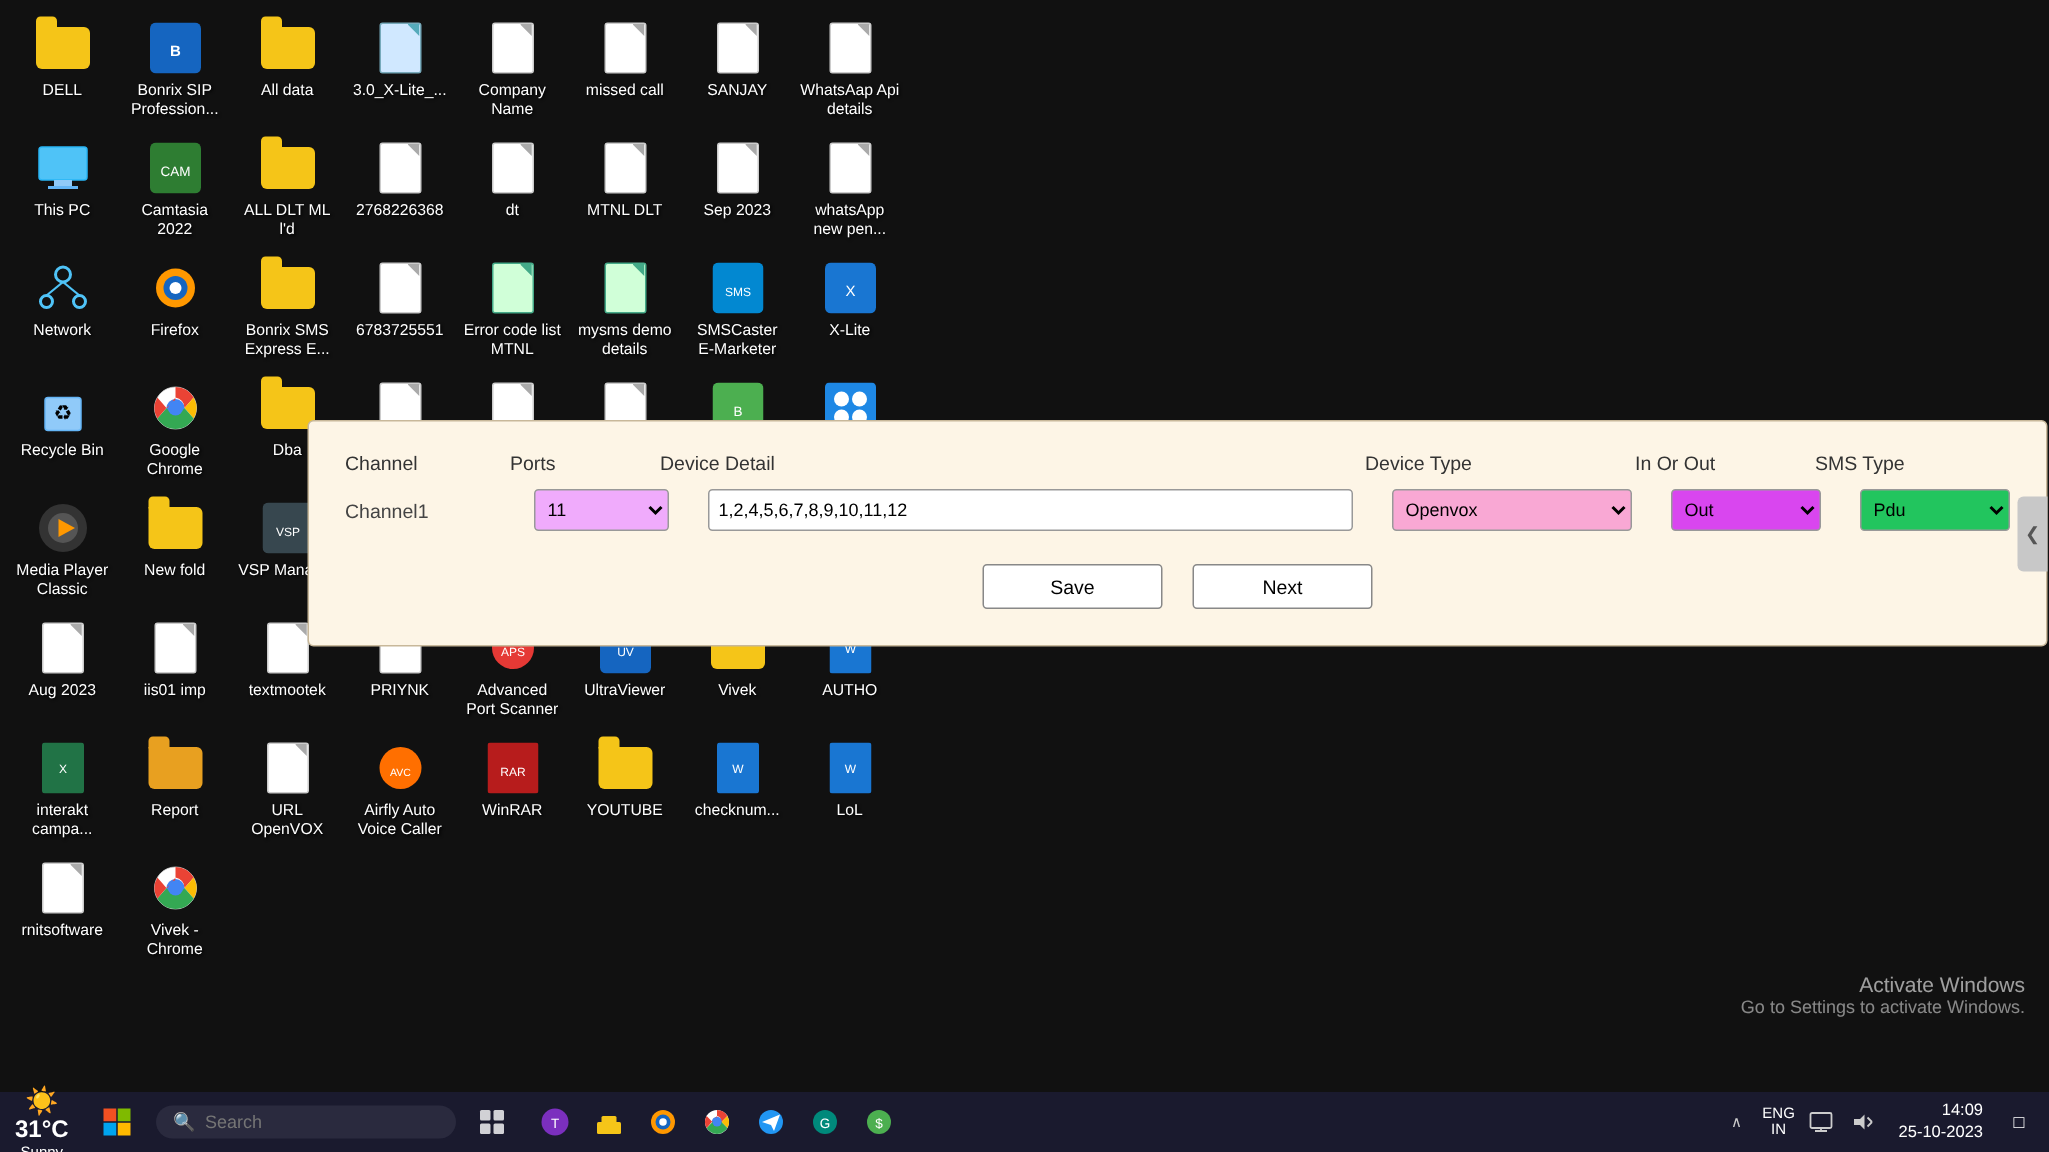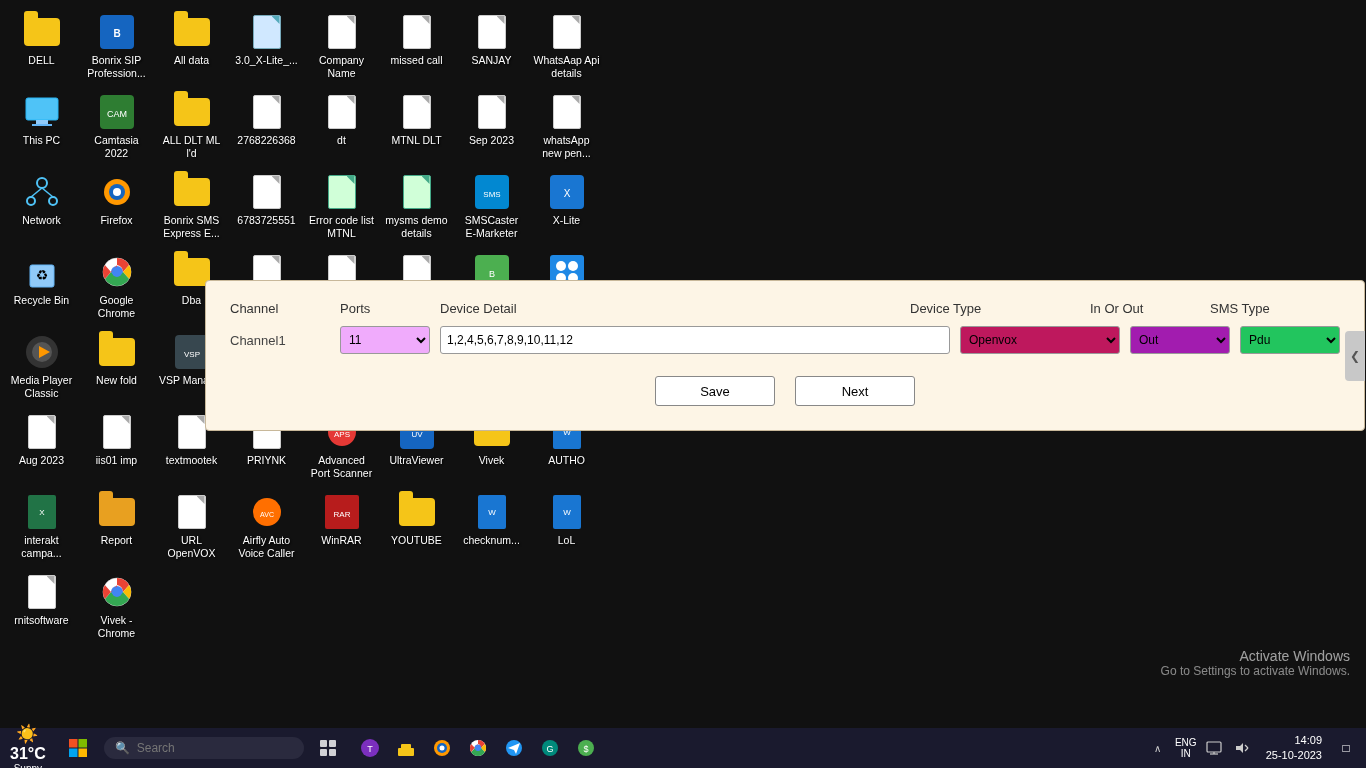--- a/index.html
+++ b/index.html
@@ -101,21 +101,21 @@
     .col-channel { width: 110px; }
     .col-ports { width: 100px; }
     .col-device-detail { flex: 1; }
     .col-device-type { width: 180px; }
     .col-in-or-out { width: 120px; }
     .col-sms-type { width: 130px; }
 
     .dialog-table-row {
       display: flex;
       align-items: center;
-      gap: 0;
+      gap: 16px;
       margin-bottom: 22px;
     }
 
     .channel-label {
       width: 110px;
       font-size: 13px;
       color: #444;
     }
 
     .ports-select {
@@ -138,32 +138,32 @@
       padding: 4px 6px;
       background: #fff;
       margin-right: 10px;
     }
 
     .device-type-select {
       width: 160px;
       height: 28px;
       border: 1px solid #999;
       border-radius: 3px;
-      background: #be185d;
+      background: #f9a8d4;
       font-size: 12px;
       padding: 0 4px;
       margin-right: 10px;
     }
 
     .in-or-out-select {
       width: 100px;
       height: 28px;
       border: 1px solid #999;
       border-radius: 3px;
-      background: #a21caf;
+      background: #d946ef;
       font-size: 12px;
       padding: 0 4px;
       margin-right: 10px;
     }
 
     .sms-type-select {
       width: 100px;
       height: 28px;
       border: 1px solid #999;
       border-radius: 3px;

